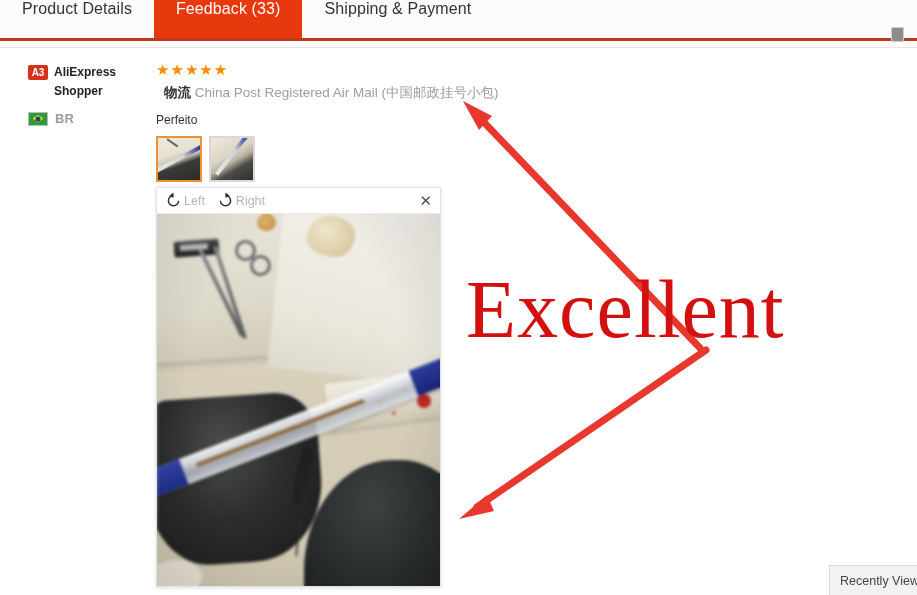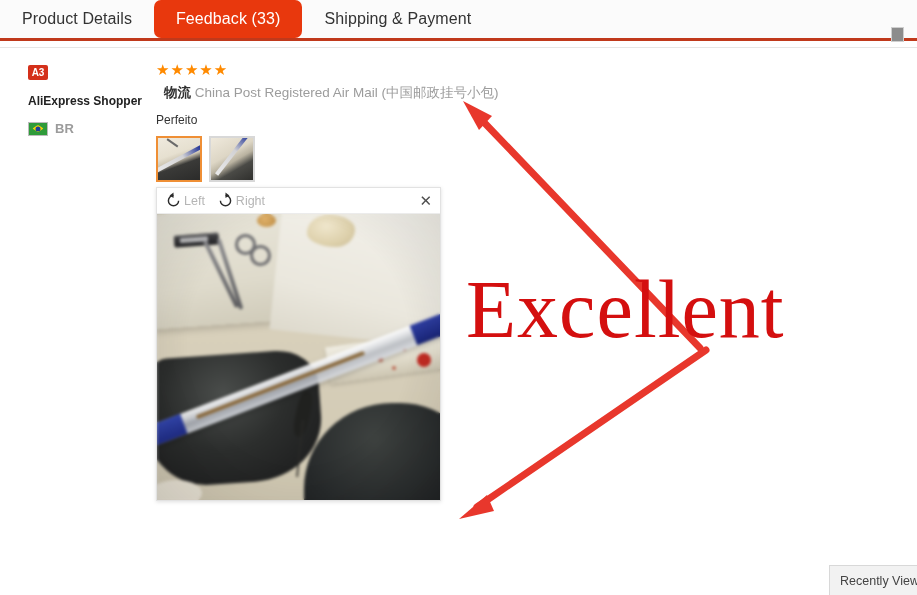--- a/index.html
+++ b/index.html
@@ -22,29 +22,28 @@
     top: 0; left: 0;
     width: 917px;
     height: 38px;
     background: #fbfbfb;
     display: flex;
     align-items: stretch;
     box-sizing: border-box;
   }
   .tab {
     display: flex;
-    align-items: center;
+    align-items: flex-start;
     justify-content: center;
     padding: 0 22px;
     font-size: 16px;
     color: #333333;
     cursor: pointer;
     white-space: nowrap;
     letter-spacing: 0.1px;
-    border-radius: 7px;
   }
   .tab.active {
     background: #e8380d;
     color: #ffffff;
   }
   .tabbar-underline {
     position: absolute;
     top: 38px; left: 0;
     width: 917px;
     height: 3px;
@@ -77,22 +76,21 @@
   
   .reviewer {
     position: absolute;
     top: 15px;
     left: 28px;
     width: 120px;
   }
   .reviewer-line {
     display: flex;
     align-items: flex-start;
-    gap: 12px;
-    flex-direction: column;
+    gap: 6px;
   }
   .badge-a3 {
     display: inline-flex;
     align-items: center;
     justify-content: center;
     width: 20px;
     height: 15px;
     background: #d4301a;
     color: #ffffff;
     font-size: 10px;
@@ -236,21 +234,21 @@
     top: 30%;
     transform: rotate(-52deg);
   }
 
   
   .lightbox {
     position: absolute;
     top: 139px;
     left: 156px;
     width: 285px;
-    height: 314px;
+    height: 400px;
     background: #86efac;
     border: 1px solid #e2e2e2;
     box-sizing: border-box;
     box-shadow: 0 1px 4px rgba(0,0,0,0.13);
     z-index: 10;
     overflow: hidden;
   }
   .lb-toolbar {
     position: relative;
     height: 26px;

